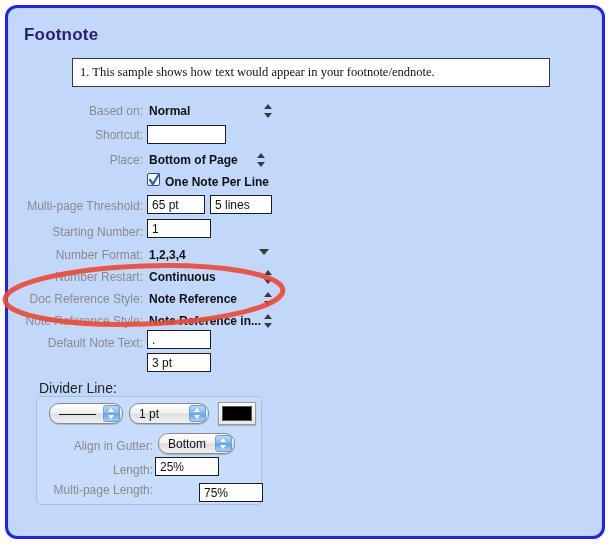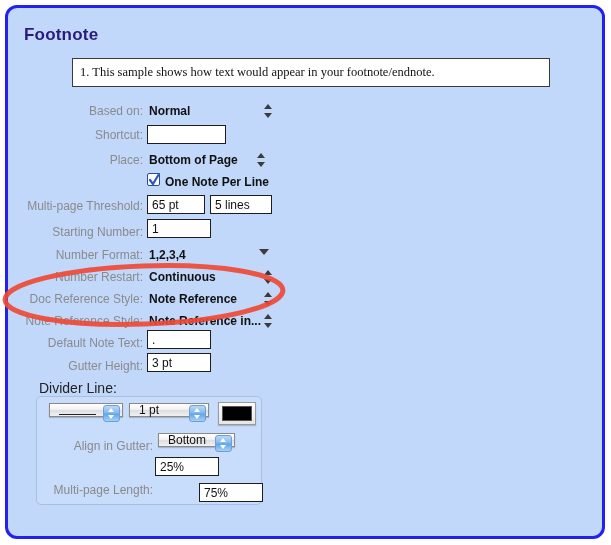--- a/index.html
+++ b/index.html
@@ -119,23 +119,23 @@
     position: absolute;
     left: 28px; top: 388px;
     width: 226px; height: 109px;
     border: 1px solid #a9bfe0;
     border-radius: 5px;
     background: rgba(255,255,255,0.10);
   }
   
   .popup {
     position: absolute;
-    height: 14px;
+    height: 21px;
     border: 1px solid #8a8a8a;
-    border-radius: 0;
+    border-radius: 10px;
     background: linear-gradient(to bottom,#ffffff 0%,#f3f3f3 45%,#dedede 52%,#f1f1f1 100%);
     display: flex;
     align-items: center;
     box-shadow: 0 1px 1px rgba(0,0,0,0.18);
   }
   .popup .ptext {
     font-size: 12px;
     color: #111111;
     padding-left: 9px;
     white-space: nowrap;
@@ -248,21 +248,20 @@
     <div class="lbl" style="left:5px; top:303px; width:130px;">Note Reference Style:</div>
     <div class="val" style="position:absolute; left:141px; top:303px;">Note Reference in...</div>
     <div class="stepper" style="left:256px; top:305px;">
         <i class="up"></i>
         <i class="dn"></i>
       </div>
 
     <div class="lbl" style="left:10px; top:325px; width:125px;">Default Note Text:</div>
     <div class="tf" style="position:absolute; left:139px; top:322px; width:64px;">.</div>
 
-    <div class="lbl" style="left:10px; top:348px; width:125px;">Gutter Height:</div>
     <div class="tf" style="position:absolute; left:139px; top:345px; width:64px;">3 pt</div>
 
     <div class="group-label" style="left:31px; top:372px;">Divider Line:</div>
     <div class="groupbox"></div>
 
     <div class="popup" style="left:41px; top:395px; width:74px;">
       <div class="pline"></div>
       <div class="parrows">
           <i class="a1"></i>
           <i class="a2"></i>
@@ -283,20 +282,21 @@
 
     <div class="lbl" style="left:45px; top:428px; width:100px;">Align in Gutter:</div>
     <div class="popup" style="left:150px; top:425px; width:77px;">
       <div class="ptext">Bottom</div>
       <div class="parrows">
           <i class="a1"></i>
           <i class="a2"></i>
         </div>
     </div>
 
+    <div class="lbl" style="left:45px; top:452px; width:100px;">Length:</div>
     <div class="tf" style="position:absolute; left:147px; top:449px; width:64px;">25%</div>
 
     <div class="lbl" style="left:25px; top:462px; width:120px;margin-top:10px;">Multi-page Length:</div>
     <div class="tf" style="position:absolute; left:147px; top:475px; width:64px;margin-left:44px;">75%</div>
 
   </div>
 
   <svg class="annot" viewBox="0 0 300 76">
     <ellipse cx="144" cy="37" rx="139" ry="29" fill="none" stroke="#ef4a35" stroke-width="5" transform="rotate(-2 144 37)" opacity="0.92"></ellipse>
   </svg>

